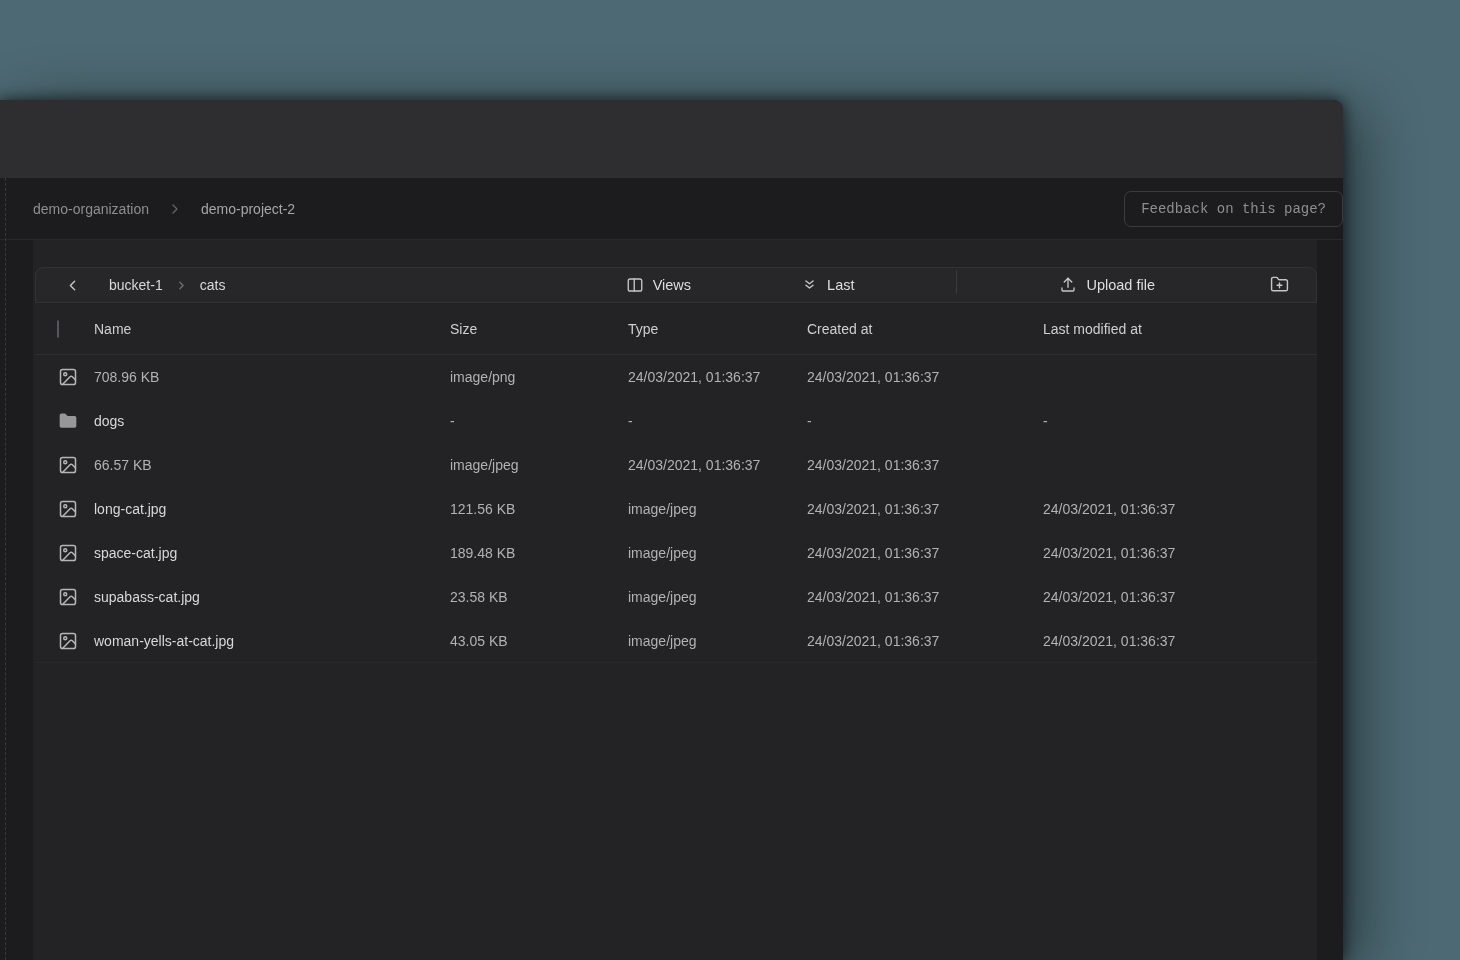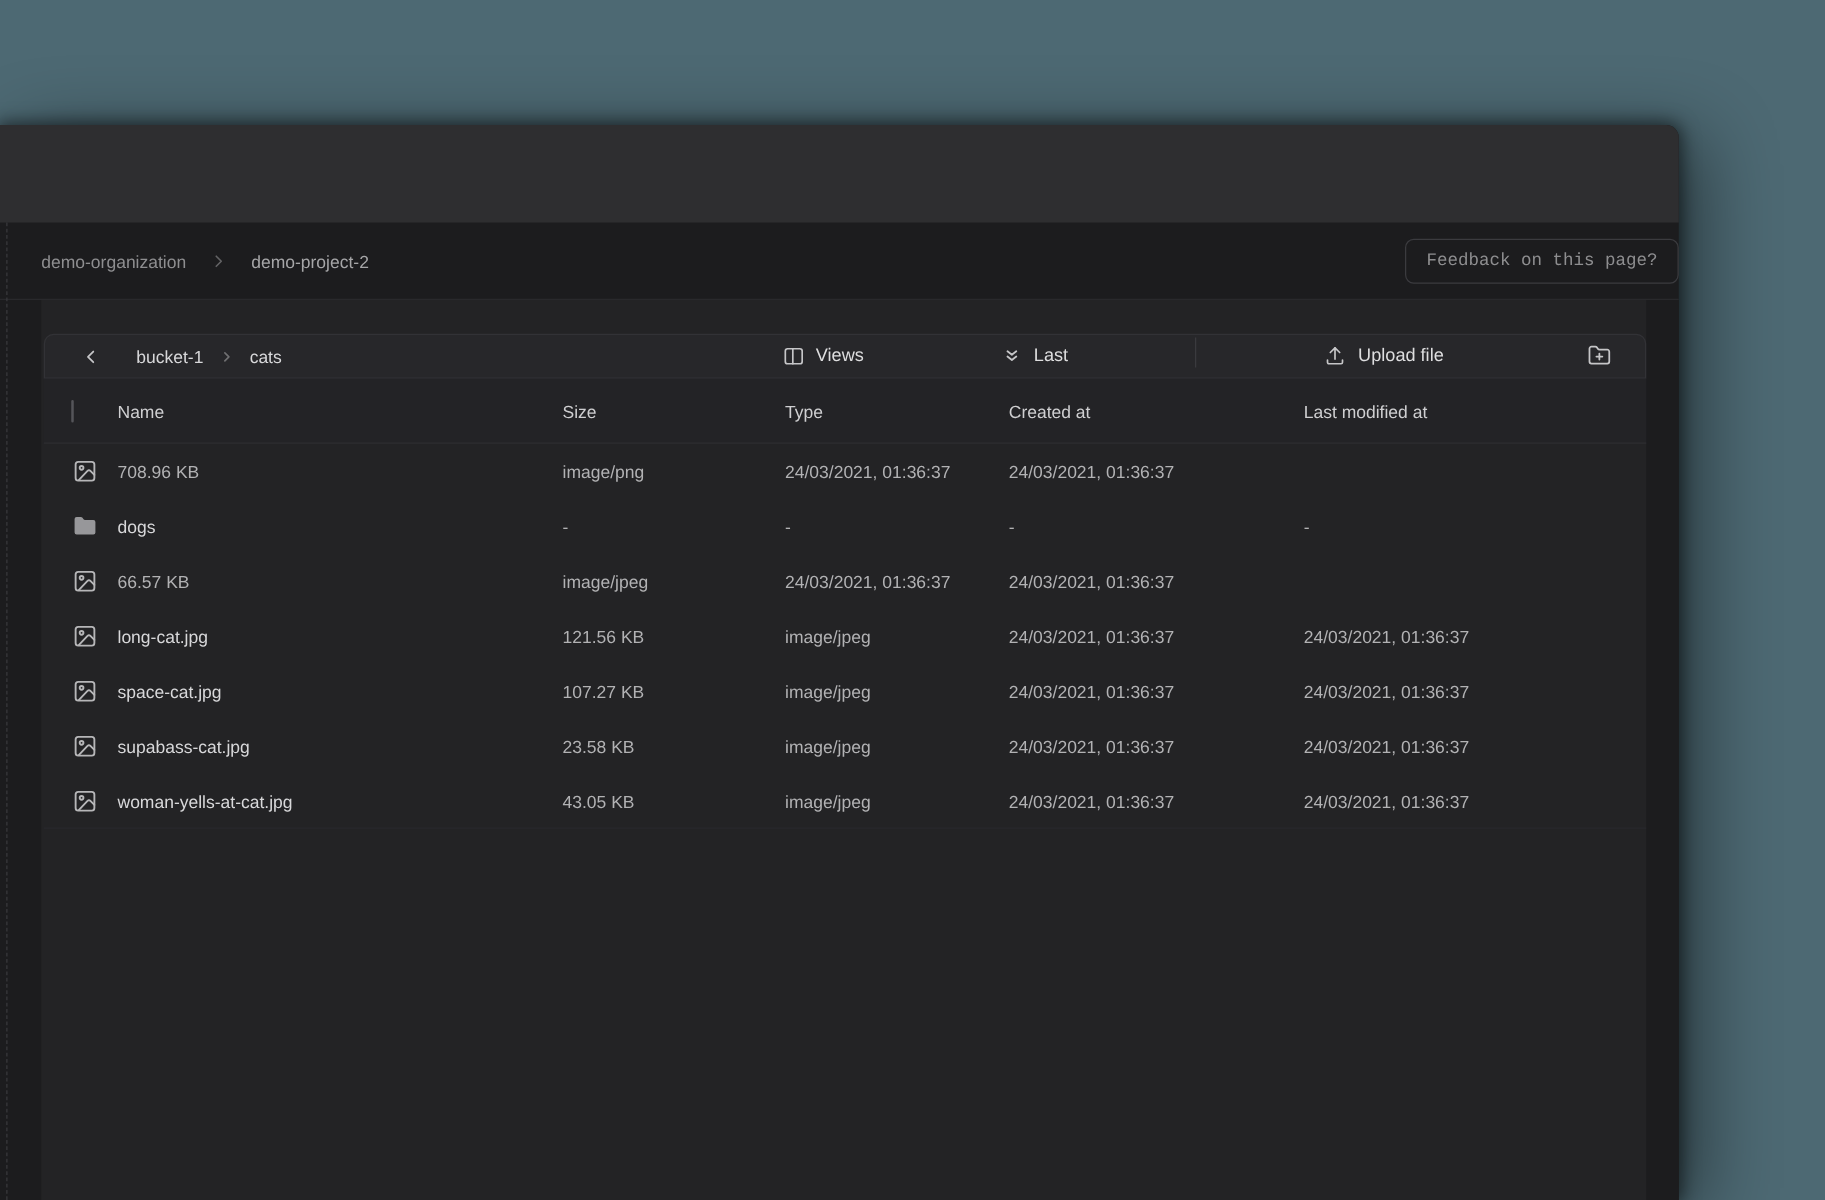--- a/index.html
+++ b/index.html
@@ -285,21 +285,21 @@
       <span>
         <svg width="20" height="20" viewBox="0 0 24 24" fill="none" stroke="currentColor" stroke-width="1.8" stroke-linecap="round" stroke-linejoin="round">
                     <rect x="3" y="3" width="18" height="18" rx="2.5"></rect>
                     <circle cx="8.7" cy="8.7" r="1.8"></circle>
                     <path d="m21 15.5-3.8-3.8a2 2 0 0 0-2.8 0L6 20.5"></path>
                   </svg>
       </span>
 
     </div>
     <div class="cell-name">space-cat.jpg</div>
-    <div class="cell-dim">107.27 KB</div>
+    <div class="cell-dim">189.48 KB</div>
     <div class="cell-dim">image/jpeg</div>
     <div class="cell-dim">24/03/2021, 01:36:37</div>
     <div class="cell-dim">24/03/2021, 01:36:37</div>
   </div>
 
   <div class="trow">
     <div class="icon-cell">
       <span>
         <svg width="20" height="20" viewBox="0 0 24 24" fill="none" stroke="currentColor" stroke-width="1.8" stroke-linecap="round" stroke-linejoin="round">
                     <rect x="3" y="3" width="18" height="18" rx="2.5"></rect>

